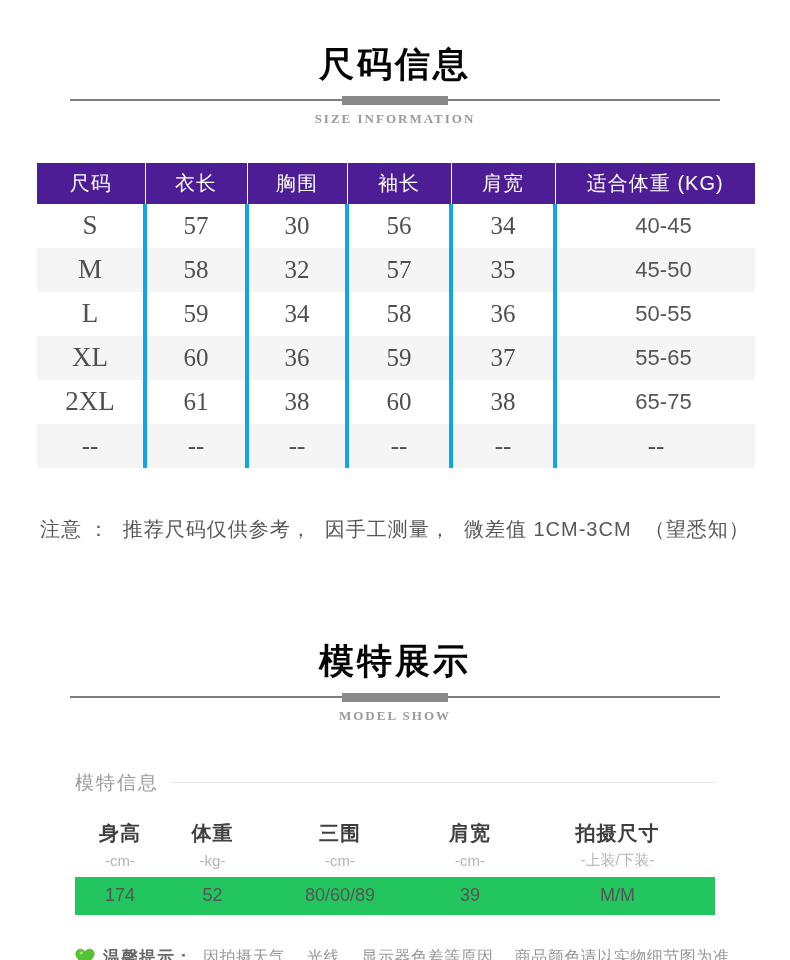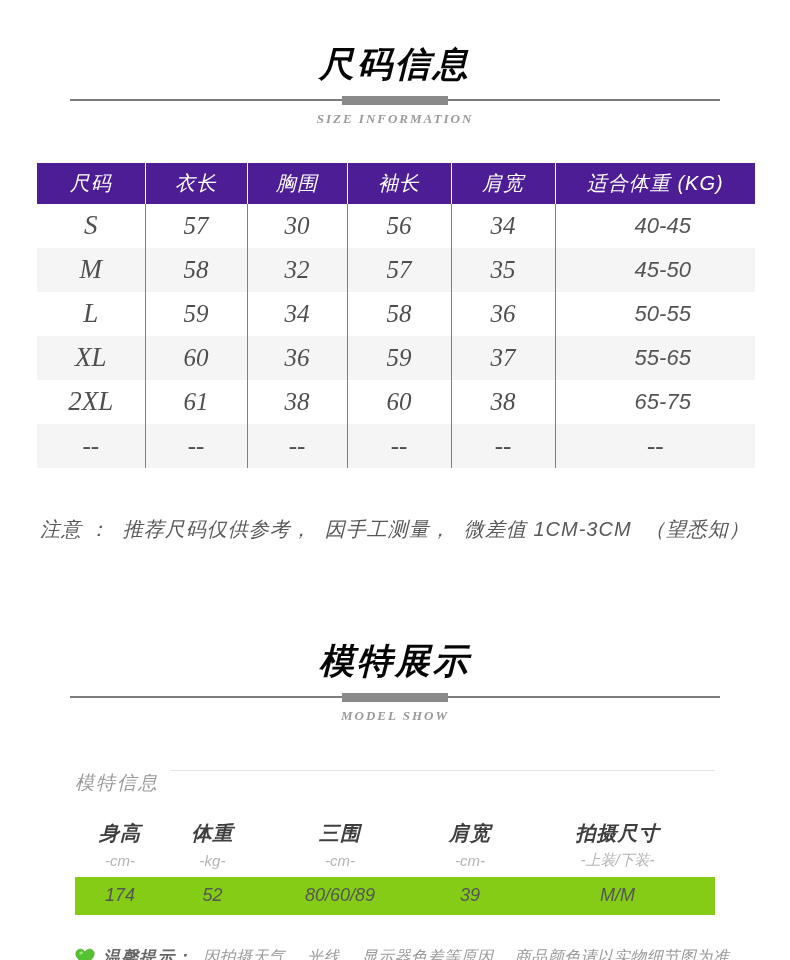--- a/index.html
+++ b/index.html
@@ -1,56 +1,56 @@
 <!DOCTYPE html>
 <html><head>
 <meta charset="utf-8">
 <style>
   html,body{margin:0;padding:0;background:#ffffff;}
   body{width:790px;height:960px;font-family:"Liberation Sans","DejaVu Sans",sans-serif;color:#333;overflow:hidden;}
-  .page{width:790px;height:797px;background:#fff;font-style:italic;}
+  .page{width:790px;height:797px;background:#fff;}
 
   
   .title-block{padding-top:46px;text-align:center;}
   .title-block.second{padding-top:0;margin-top:100px;}
   .sec-title{font-size:35px;font-weight:bold;color:#050505;letter-spacing:3px;line-height:1.05;}
   .divider{width:650px;margin:13px auto 0;display:flex;align-items:center;}
   .divider .thin{flex:1;height:2px;background:#7d7d7d;}
   .divider .thick{width:106px;height:9px;background:#8a8a8a;}
   .sec-sub{margin-top:6px;font-family:"Liberation Serif","DejaVu Serif",serif;font-weight:bold;
            font-size:13px;color:#9a9a9a;letter-spacing:2px;}
 
   
   table.size-table{margin:36px 0 0 37px;width:718px;border-collapse:collapse;table-layout:fixed;}
   .size-table col.c0{width:108px}.size-table col.c1{width:102px}.size-table col.c2{width:100px}
   .size-table col.c3{width:104px}.size-table col.c4{width:104px}.size-table col.c5{width:200px}
   .size-table thead th{background:#4c1d95;color:#ffffff;font-size:20px;font-weight:400;
       height:39px;text-align:center;border-left:1px solid #ffffff;letter-spacing:1px;}
   .size-table thead th:first-child{border-left:none;}
-  .size-table tbody td{height:42px;text-align:center;color:#4f4f4f;border-left:1px solid #0ea5e9;}
+  .size-table tbody td{height:42px;text-align:center;color:#4f4f4f;border-left:4px solid #0ea5e9;}
   .size-table tbody td:first-child{border-left:none;}
   .size-table tbody tr.alt{background:#f5f5f6;}
   .size-table td.serif{font-family:"Liberation Serif","DejaVu Serif",serif;font-size:25px;}
   .size-table td.sizecol{font-family:"Liberation Serif","DejaVu Serif",serif;font-size:27px;}
   .size-table td.weight{font-size:22px;color:#555;padding-left:16px;}
 
   .note{margin:48px 0 0 40px;font-size:20px;color:#585858;letter-spacing:1px;white-space:pre-wrap;}
 
   
   .model-info{width:640px;margin:46px auto 0;margin-left:75px;}
-  .mi-labelrow{display:flex;align-items:flex-start;}
+  .mi-labelrow{display:flex;align-items:center;}
   .mi-label{font-size:19px;color:#9a9a9a;letter-spacing:2px;}
   .mi-line{flex:1;height:1px;background:#e4e4e4;margin-left:12px;}
   table.model-table{margin-top:24px;width:640px;border-collapse:collapse;table-layout:fixed;}
   .model-table col.m0{width:90px}.model-table col.m1{width:95px}.model-table col.m2{width:160px}
   .model-table col.m3{width:100px}.model-table col.m4{width:195px}
   .model-table th{font-size:20px;font-weight:bold;color:#3f3f3f;text-align:center;padding:0 0 3px 0;letter-spacing:1px;margin-top:45px;}
   .model-table td{text-align:center;}
   .model-table tr.units td{font-size:15px;color:#b3b3b3;padding-bottom:7px;}
-  .model-table tr.values td{background:#84cc16;height:36px;font-size:18px;color:#555;}
+  .model-table tr.values td{background:#22c55e;height:36px;font-size:18px;color:#555;}
 
   
   .tip{margin:31px 0 0 75px;display:flex;align-items:center;}
   .tip .heart{width:20px;height:20px;margin-right:8px;flex:0 0 auto;}
   .tip-label{font-size:17px;font-weight:bold;color:#666;letter-spacing:1px;}
   .tip-text{font-size:16px;color:#999;margin-left:10px;letter-spacing:0.5px;}
 </style>
 </head>
 <body>
 

